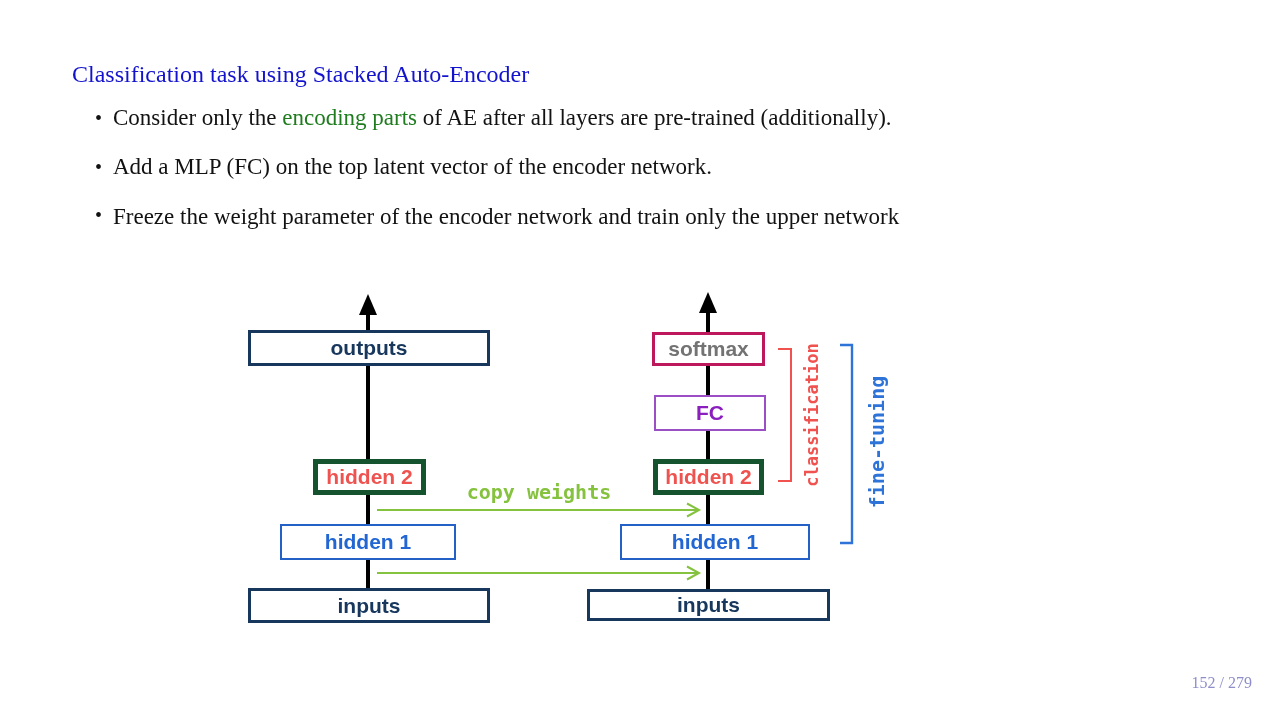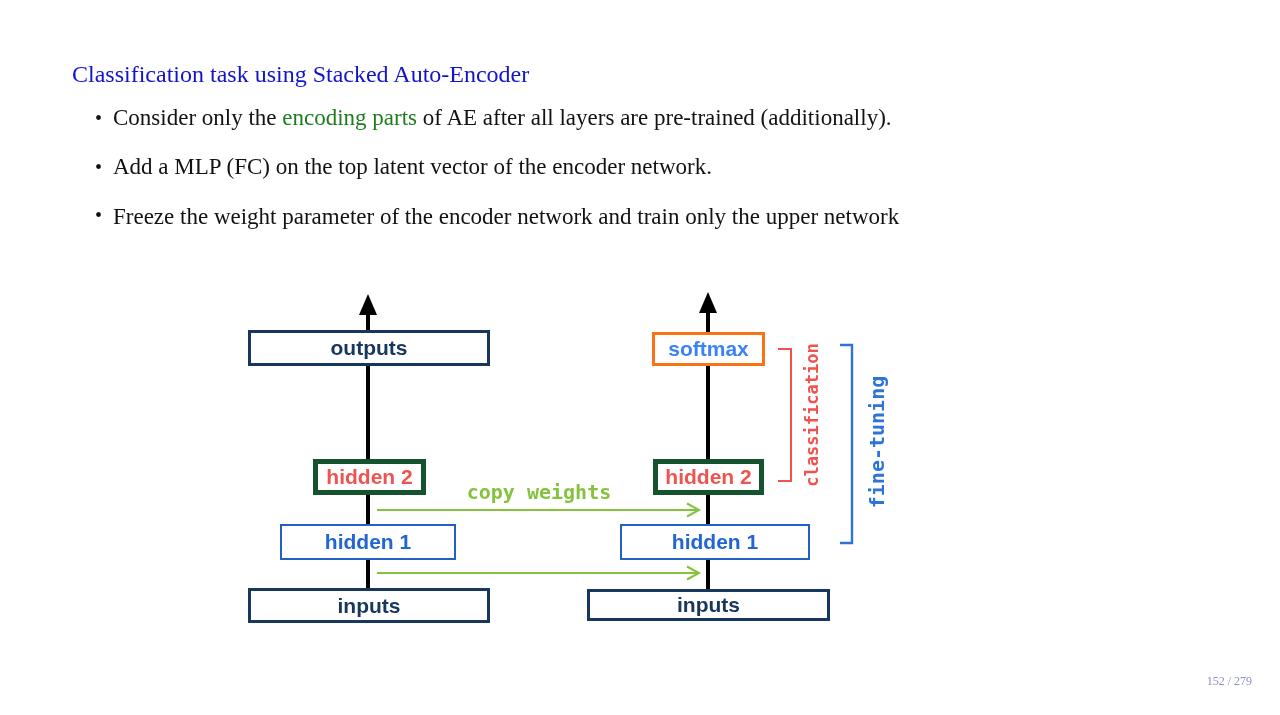--- a/index.html
+++ b/index.html
@@ -30,31 +30,31 @@
   .author{color:#2433B8;font-weight:bold;font-size:15px;margin-top:4px;}
 
   
   .overlay{position:absolute;left:0;top:0;z-index:1;}
   .box{position:absolute;z-index:2;background:#ffffff;box-sizing:border-box;
        display:flex;align-items:center;justify-content:center;
        font-family:"Liberation Sans", sans-serif;font-weight:bold;font-size:21px;}
   .navy{border:3px solid #17375D;color:#17375D;}
   .blue{border:2px solid #2461C6;color:#2166D2;}
   .red{border:5px solid #14532d;color:#EE5350;}
-  .maroon{border:3px solid #f97316;color:#3b82f6;}
+  .maroon{border:3px solid #be185d;color:#737373;}
   .purple{border:2px solid #9A4FC4;color:#8A1FBE;}
 
   .mono{font-family:"DejaVu Sans Mono", monospace;font-weight:bold;}
   .copyweights{position:absolute;left:539px;top:492px;transform:translate(-50%,-50%);
                font-size:20px;color:#85C23E;white-space:nowrap;z-index:2;}
   .rotlabel{position:absolute;transform:translate(-50%,-50%) rotate(-90deg);white-space:nowrap;z-index:2;}
   .classif{left:812px;top:415px;font-size:17px;color:#F0524F;}
   .finetune{left:877px;top:442px;font-size:20px;color:#2E74D8;}
 
-  .pagenum{position:absolute;right:28px;top:674px;font-size:12px;color:#8E8ECB;}
+  .pagenum{position:absolute;right:28px;top:674px;font-size:16px;color:#8E8ECB;}
 </style>
 </head>
 <body>
 
 <div class="slide">
 
   <div class="title">Classification task using Stacked Auto-Encoder</div>
 
   <div class="bullet" style="top:103px">
     <span class="dot">•</span>
@@ -89,20 +89,21 @@
 
     <polyline points="840,345 852,345 852,543 840,543" fill="none" stroke="#2E74D8" stroke-width="2.4"></polyline>
   </svg>
 
   <div class="box navy" style="left:248px;top:330px;width:242px;height:36px;">outputs</div>
   <div class="box red" style="left:313px;top:459px;width:113px;height:36px;">hidden 2</div>
   <div class="box blue" style="left:280px;top:524px;width:176px;height:36px;">hidden 1</div>
   <div class="box navy" style="left:248px;top:588px;width:242px;height:35px;">inputs</div>
 
   <div class="box maroon" style="left:652px;top:332px;width:113px;height:34px;">softmax</div>
+  <div class="box purple" style="left:654px;top:395px;width:112px;height:36px;">FC</div>
   <div class="box red" style="left:653px;top:459px;width:111px;height:36px;">hidden 2</div>
   <div class="box blue" style="left:620px;top:524px;width:190px;height:36px;">hidden 1</div>
   <div class="box navy" style="left:587px;top:589px;width:243px;height:32px;">inputs</div>
 
   <div class="copyweights mono">copy weights</div>
   <div class="rotlabel classif mono">classification</div>
   <div class="rotlabel finetune mono">fine-tuning</div>
 
   <div class="pagenum">152 / 279</div>
 

